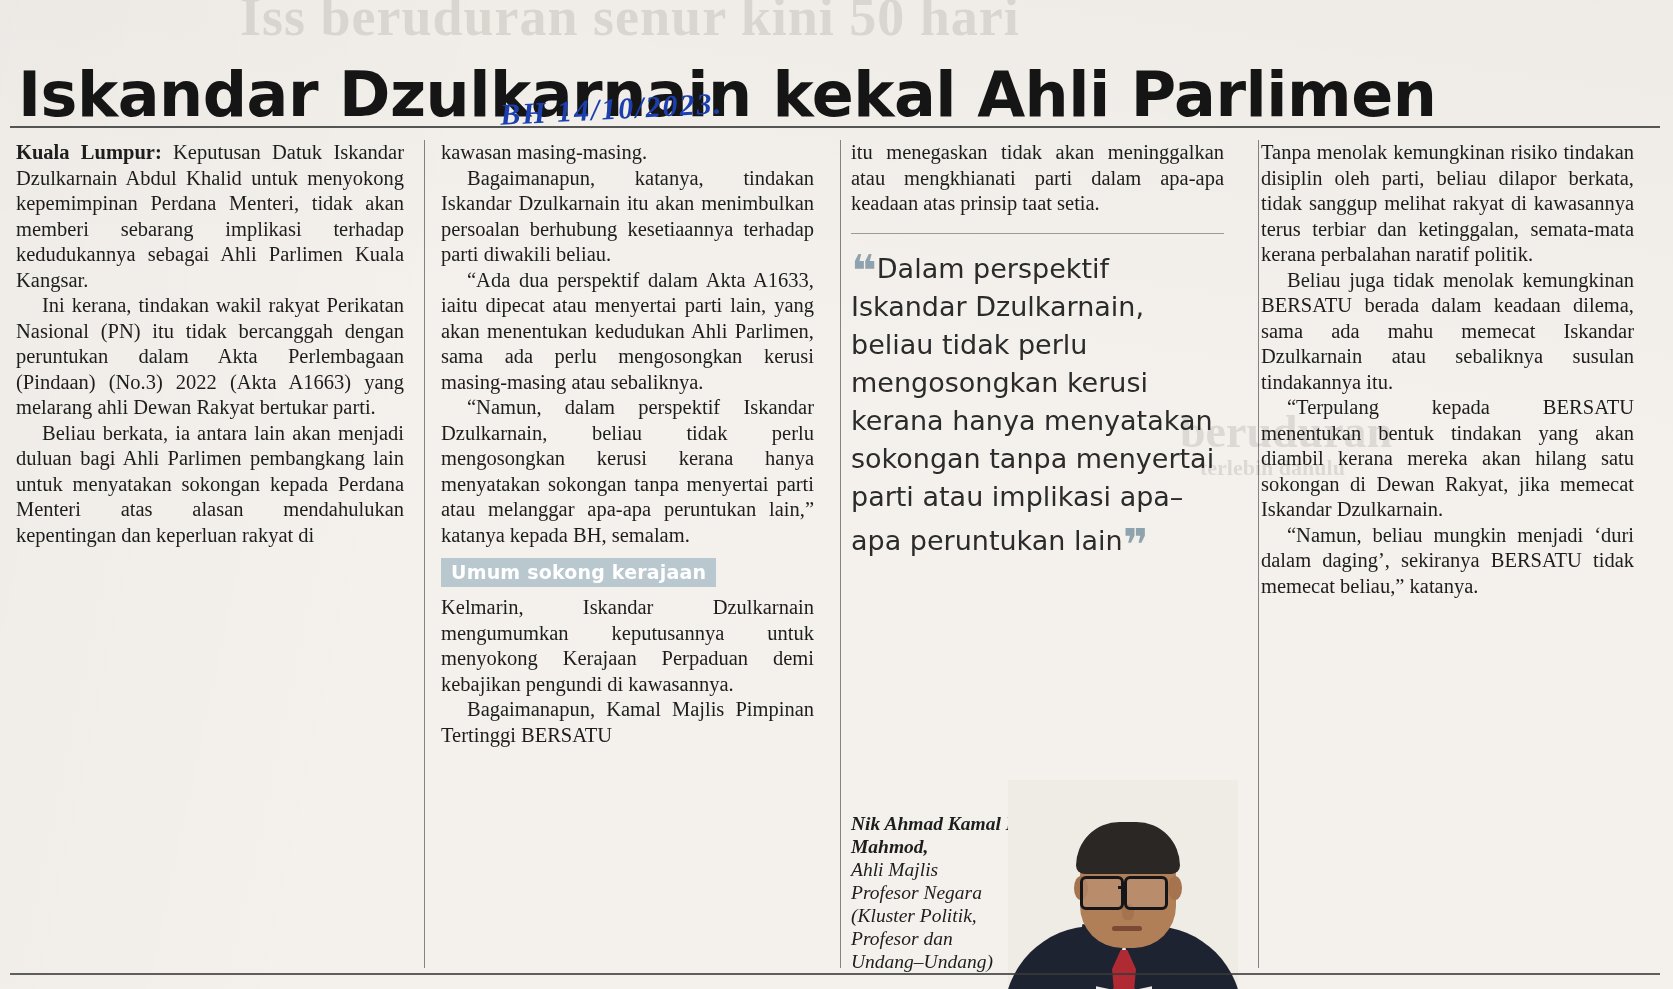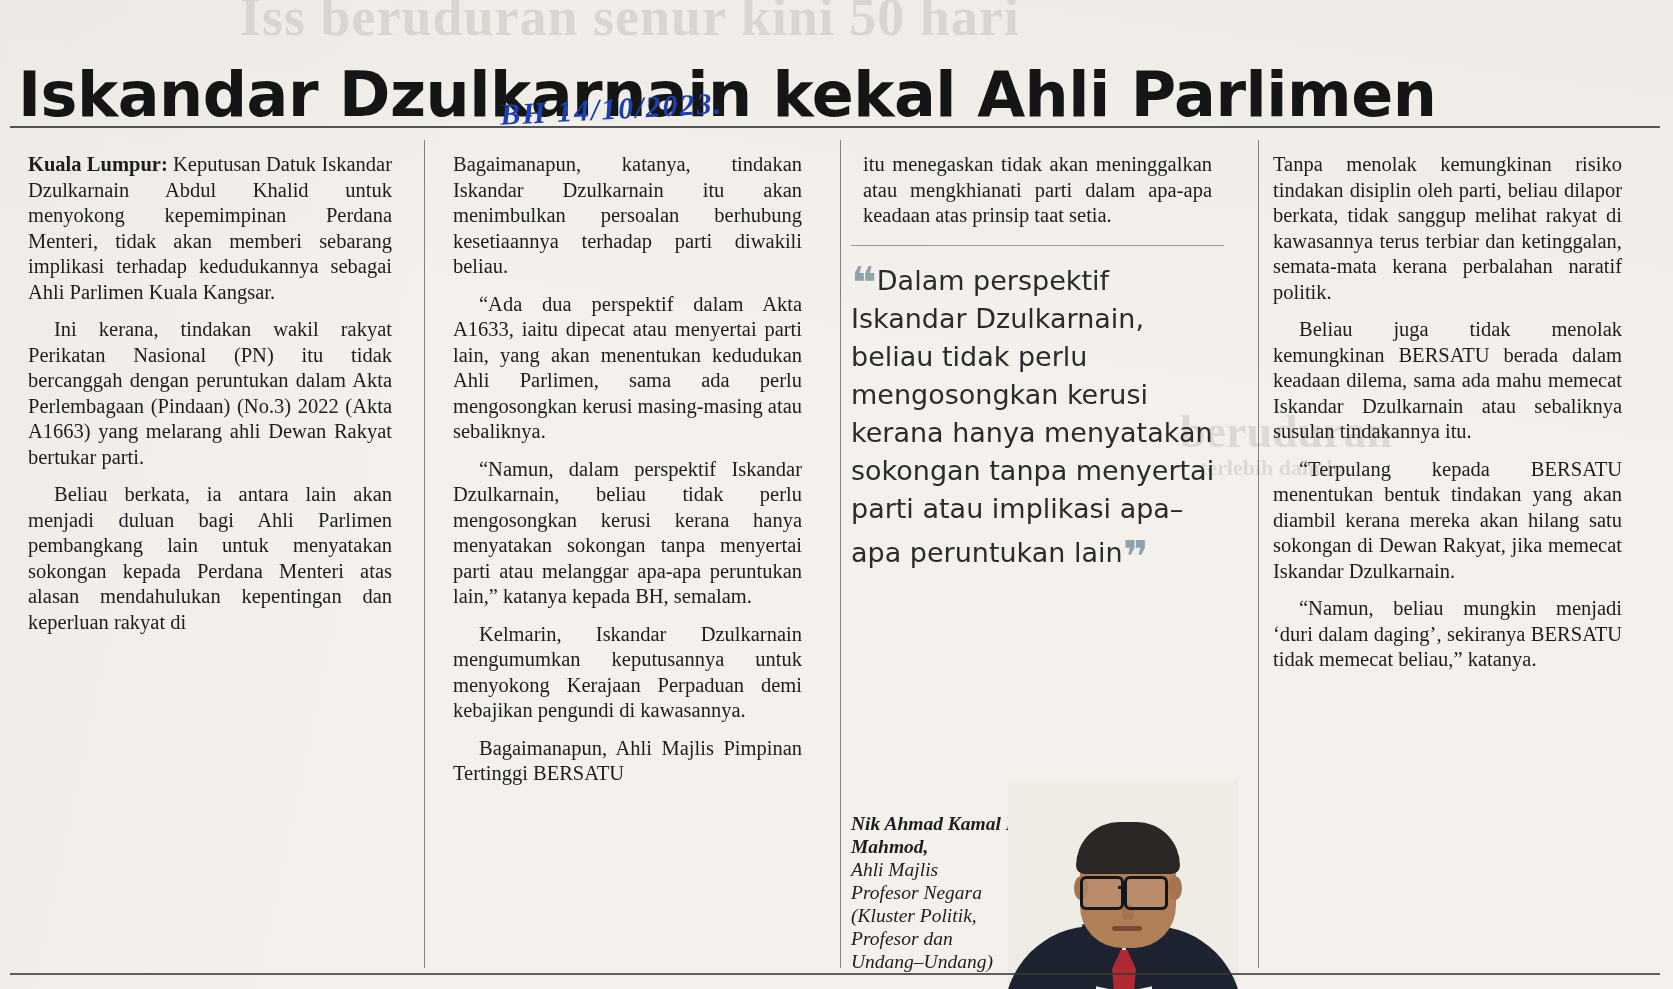--- a/index.html
+++ b/index.html
@@ -113,21 +113,21 @@
     top: 140px;
     width: 1px;
     height: 828px;
     background: rgba(40,40,40,0.55);
   }
   .vrule.v1 { left: 424px; }
   .vrule.v2 { left: 840px; }
   .vrule.v3 { left: 1258px; }
 
   p.body {
-    margin: 12px;
+    margin: 0;
     font-size: 20.5px;
     line-height: 25.5px;
     text-align: justify;
     text-justify: inter-word;
     font-family: "Liberation Serif", serif;
     color: #1d1d1d;
     hyphens: auto;
   }
   p.body + p.body { text-indent: 26px; }
   .lead { font-weight: bold; }
@@ -278,25 +278,27 @@
 
   <div class="cols">
 
     <div class="col">
       <p class="body"><span class="lead">Kuala Lumpur:</span><span> Keputusan Datuk Iskandar Dzulkarnain Abdul Khalid untuk menyokong kepemimpinan Perdana Menteri, tidak akan memberi sebarang implikasi terhadap kedudukannya sebagai Ahli Parlimen Kuala Kangsar.</span></p>
       <p class="body">Ini kerana, tindakan wakil rakyat Perikatan Nasional (PN) itu tidak bercanggah dengan peruntukan dalam Akta Perlembagaan (Pindaan) (No.3) 2022 (Akta A1663) yang melarang ahli Dewan Rakyat bertukar parti.</p>
       <p class="body">Beliau berkata, ia antara lain akan menjadi duluan bagi Ahli Parlimen pembangkang lain untuk menyatakan sokongan kepada Perdana Menteri atas alasan mendahulukan kepentingan dan keperluan rakyat di</p>
     </div>
 
     <div class="col">
+      <p class="body">kawasan masing-masing.</p>
       <p class="body">Bagaimanapun, katanya, tindakan Iskandar Dzulkarnain itu akan menimbulkan persoalan berhubung kesetiaannya terhadap parti diwakili beliau.</p>
       <p class="body">“Ada dua perspektif dalam Akta A1633, iaitu dipecat atau menyertai parti lain, yang akan menentukan kedudukan Ahli Parlimen, sama ada perlu mengosongkan kerusi masing-masing atau sebaliknya.</p>
       <p class="body">“Namun, dalam perspektif Iskandar Dzulkarnain, beliau tidak perlu mengosongkan kerusi kerana hanya menyatakan sokongan tanpa menyertai parti atau melanggar apa-apa peruntukan lain,” katanya kepada BH, semalam.</p>
+      <div class="subhead">Umum sokong kerajaan</div>
       <p class="body">Kelmarin, Iskandar Dzulkarnain mengumumkan keputusannya untuk menyokong Kerajaan Perpaduan demi kebajikan pengundi di kawasannya.</p>
-      <p class="body">Bagaimanapun, Ahli Majlis Pimpinan Tertinggi BERSATU</p>
+      <p class="body">Bagaimanapun, Kamal Majlis Pimpinan Tertinggi BERSATU</p>
     </div>
 
     <div class="col" style="position:relative;">
       <p class="body">itu menegaskan tidak akan meninggalkan atau mengkhianati parti dalam apa-apa keadaan atas prinsip taat setia.</p>
 
       <div class="pullquote">
         <div class="pq-text"><span class="qmark">❝</span><span>Dalam perspektif Iskandar Dzulkarnain, beliau tidak perlu mengosongkan kerusi kerana hanya menyatakan sokongan tanpa menyertai parti atau implikasi apa–apa peruntukan lain</span><span class="qmark-end">❞</span></div>
       </div>
 
       <div class="attrib">

